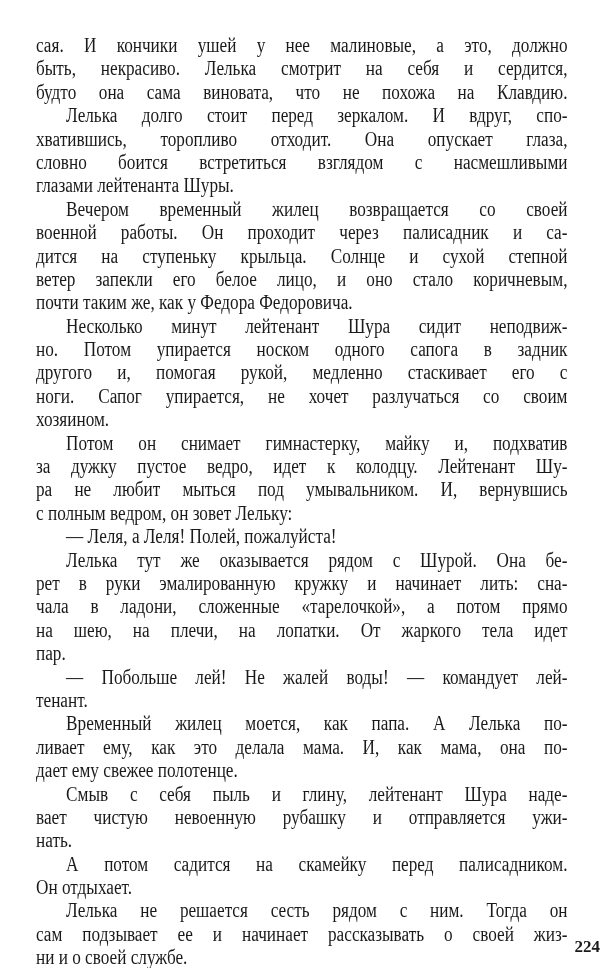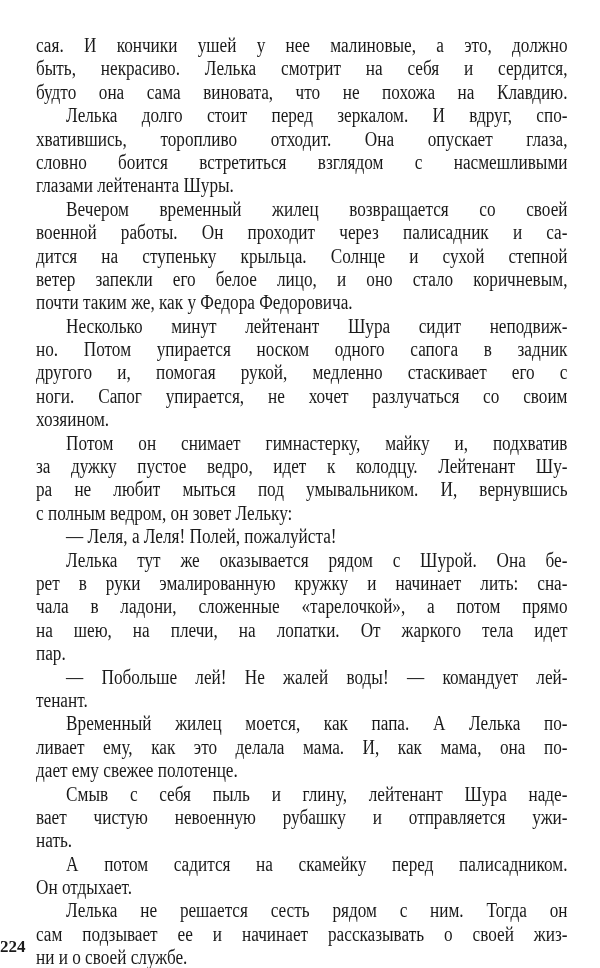--- a/index.html
+++ b/index.html
@@ -13,21 +13,21 @@
     color: #1a1a1a;
     white-space: nowrap;
     overflow: visible;
     transform: scaleX(0.86);
     transform-origin: left center;
     width: 618px;
   }
   .line.full { text-align: justify; text-align-last: justify; }
   .line.ind { padding-left: 35px; width: 583px; }
   .pnum {
-    position:absolute; top:937px; left:0; width:600px; text-align:left;
+    position:absolute; top:937px; left:0; width:600px; text-align:right;
     font-family: "Liberation Serif", "DejaVu Serif", serif;
     font-size: 17px; color:#1a1a1a; font-weight: bold;
   }
 </style>
 </head>
 <body>
 
 <div class="page" id="body">
     <div class="line full">сая. И кончики ушей у нее малиновые, а это, должно</div>
     <div class="line full">быть, некрасиво. Лелька смотрит на себя и сердится,</div>

